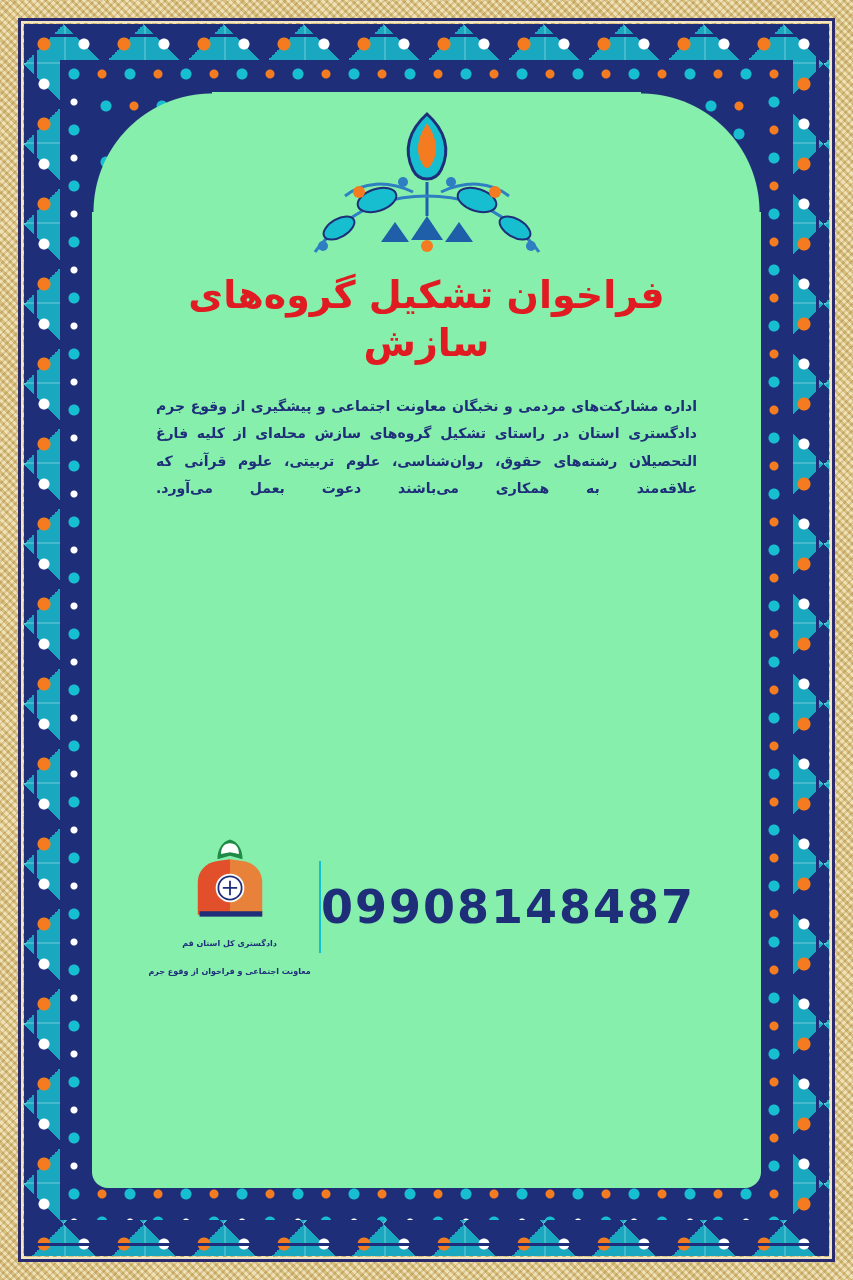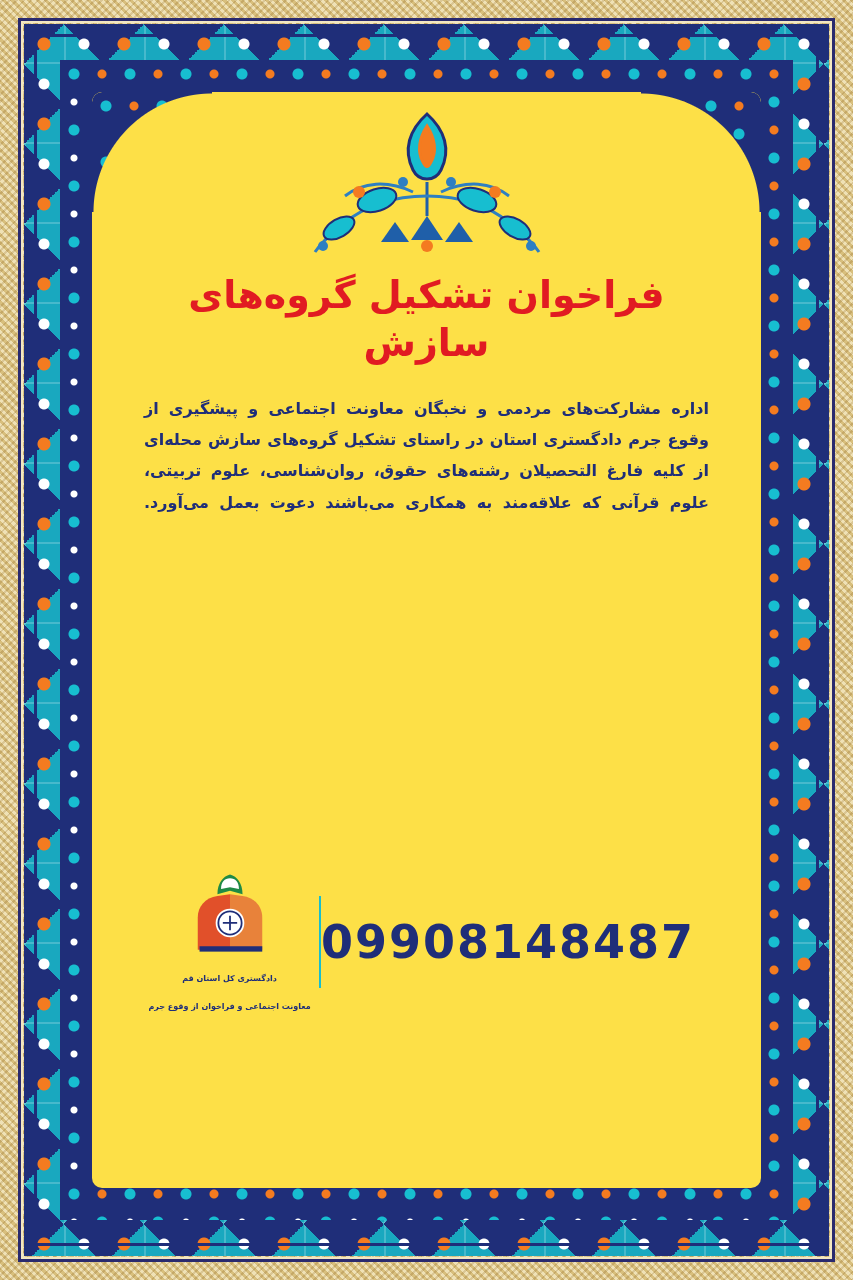--- a/index.html
+++ b/index.html
@@ -86,22 +86,22 @@
       radial-gradient(circle at 42px 42px, #17bed0 5px, transparent 6px),
       radial-gradient(circle at 42px 14px, #f47b20 4px, transparent 5px),
       radial-gradient(circle at 14px 42px, #ffffff 3px, transparent 4px);
     background-size: 56px 56px;
   }
 
   
   .page {
     position: absolute;
     top: 92px; right: 92px; bottom: 92px; left: 92px;
-    background: #fde047;
-    border-radius: 10px;
+    background: #86efac;
+    border-radius: 16px;
     padding-left: 28px;
   }
   .shoulder {
     position: absolute;
     top: 0;
     width: 120px;
     height: 120px;
     background: #1f2e79;
     background-image:
       radial-gradient(circle at 14px 14px, #17bed0 5px, transparent 6px),
@@ -133,26 +133,26 @@
     color: #e11b22;
     font-size: 38px;
     font-weight: bold;
     text-align: center;
     letter-spacing: -1px;
     margin: 0 0 26px 0;
     line-height: 1.25;
   }
   .body-text {
     color: #1f2e79;
-    font-size: 16px;
+    font-size: 14px;
     font-weight: bold;
     line-height: 1.95;
     text-align: justify;
     text-align-last: justify;
-    margin: 0;
+    margin: 12px;
     padding: 0 14px;
   }
 
   
   .rules {
     position: absolute;
     right: 48px;
     left: 48px;
     top: 588px;
   }
@@ -179,21 +179,21 @@
     height: 10px;
     border-radius: 50%;
     background: #17bed0;
   }
 
   
   .footer-row {
     position: absolute;
     right: 48px;
     left: 48px;
-    top: 780px;
+    top: 745px;
     height: 140px;
     display: flex;
     align-items: center;
     justify-content: space-between;
   }
   .phone {
     color: #1f2e79;
     font-size: 46px;
     font-weight: bold;
     letter-spacing: 2px;

